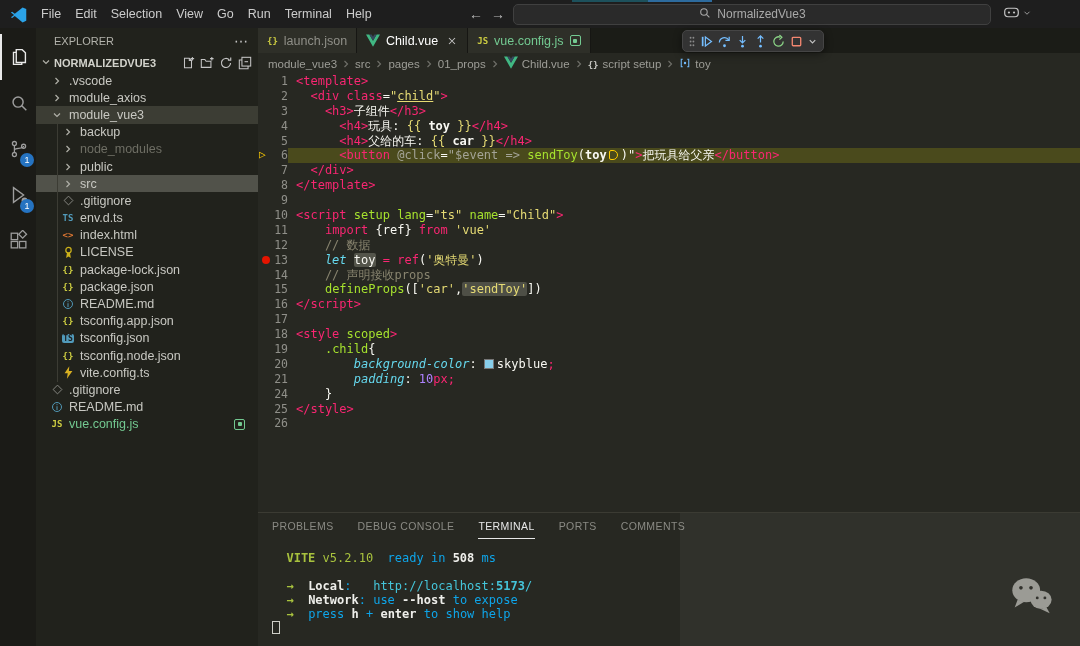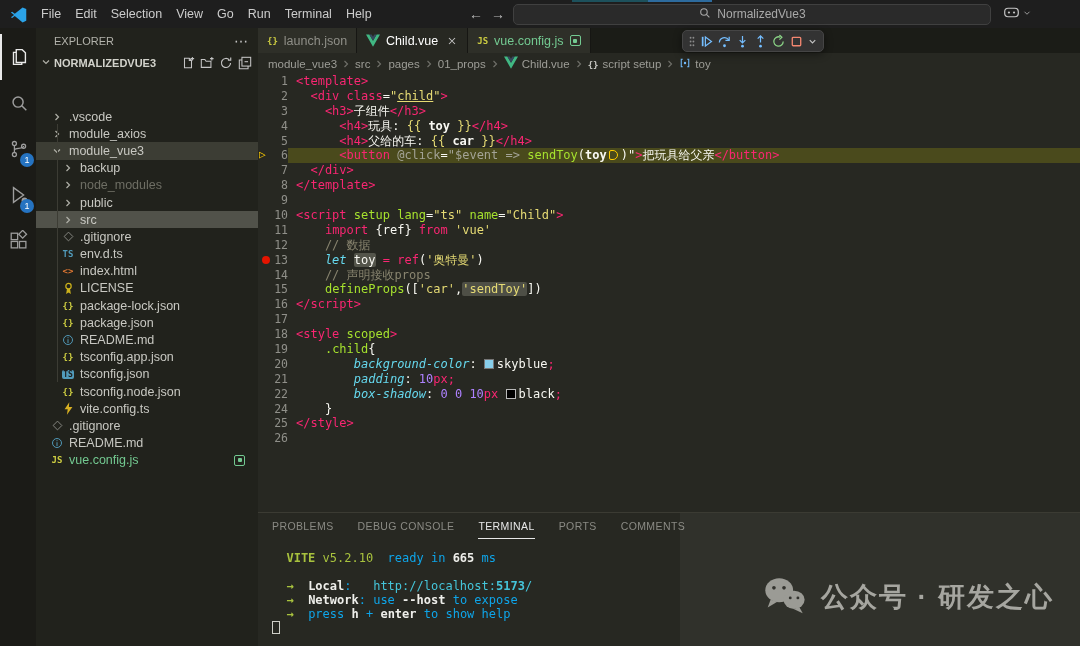--- a/index.html
+++ b/index.html
@@ -246,21 +246,21 @@
             <span>
               <svg width="14" height="14" viewBox="0 0 16 16" fill="none" stroke="currentColor" stroke-width="1.2">
                 <rect x="4.5" y="1.5" width="10" height="10"></rect>
                 <path d="M4.5 4.5h-3v10h10v-3"></path>
                 <path d="M7.5 6.5h4"></path>
               </svg>
             </span>
           </span>
       </div>
       <div class="tree" id="tree">
-          <div class="trow" style="padding-left: 14px; margin-top: 36px;">
+          <div class="trow" style="padding-left: 14px;">
             <span class="ticon">
               <svg width="12" height="12" viewBox="0 0 16 16" fill="none" stroke="currentColor" stroke-width="1.6">
                 <path d="M6 4l4 4-4 4"></path>
               </svg>
             </span>
             <span class="tlabel">.vscode</span>
           </div>
           <div class="trow" style="padding-left: 14px;">
             <span class="ticon">
               <svg width="12" height="12" viewBox="0 0 16 16" fill="none" stroke="currentColor" stroke-width="1.6">
@@ -582,24 +582,20 @@
             <span class="gut"><span class="lnum">19</span></span>
             <span class="ctext"><span class="tk-w">    </span><span class="tk-g">.child</span><span class="tk-w">{</span></span>
           </div>
           <div class="cline">
             <span class="gut"><span class="lnum">20</span></span>
             <span class="ctext"><span class="tk-ci">        background-color</span><span class="tk-w">: </span><span class="swatch swb"></span><span class="tk-w">skyblue</span><span class="tk-p">;</span></span>
           </div>
           <div class="cline">
             <span class="gut"><span class="lnum">21</span></span>
             <span class="ctext"><span class="tk-ci">        padding</span><span class="tk-w">: </span><span class="tk-pu">10</span><span class="tk-p">px;</span></span>
-          </div>
-          <div class="cline">
-            <span class="gut"><span class="lnum">22</span></span>
-            <span class="ctext"><span class="tk-ci">        box-shadow</span><span class="tk-w">: </span><span class="tk-pu">0 0 10</span><span class="tk-p">px </span><span class="swatch swk"></span><span class="tk-w">black</span><span class="tk-p">;</span></span>
           </div>
           <div class="cline">
             <span class="gut"><span class="lnum">24</span></span>
             <span class="ctext"><span class="tk-w">    }</span></span>
           </div>
           <div class="cline">
             <span class="gut"><span class="lnum">25</span></span>
             <span class="ctext"><span class="tk-p">&lt;/style&gt;</span></span>
           </div>
           <div class="cline">
@@ -663,40 +659,39 @@
 
       <div class="panel">
         <div class="ptabs" id="ptabs">
             <span class="ptab">PROBLEMS</span>
             <span class="ptab">DEBUG CONSOLE</span>
             <span class="ptab active">TERMINAL</span>
             <span class="ptab">PORTS</span>
             <span class="ptab">COMMENTS</span>
           </div>
         <div class="terminal" id="terminal">
-            <div class="tline"><span class="tk-vg">  VITE</span><span class="tk-vgr"> v5.2.10</span><span class="tk-tw">  ready in </span><span class="tk-twb">665</span><span class="tk-tw"> ms</span></div>
+            <div class="tline"><span class="tk-vg">  VITE</span><span class="tk-vgr"> v5.2.10</span><span class="tk-tw">  ready in </span><span class="tk-twb">508</span><span class="tk-tw"> ms</span></div>
             <div class="tline"></div>
             <div class="tline"><span class="tk-vg">  →</span><span class="tk-twb">  Local</span><span class="tk-tw">:   </span><span class="tk-tc">http://localhost:</span><span class="tk-tcb">5173</span><span class="tk-tc">/</span></div>
             <div class="tline"><span class="tk-vg">  →</span><span class="tk-twb">  Network</span><span class="tk-tw">: use </span><span class="tk-twb">--host</span><span class="tk-tw"> to expose</span></div>
             <div class="tline"><span class="tk-vg">  →</span><span class="tk-tw">  press </span><span class="tk-twb">h</span><span class="tk-tw"> + </span><span class="tk-twb">enter</span><span class="tk-tw"> to show help</span></div>
             <div class="tline"><span class="tcursor"></span></div>
           </div>
         <div class="wm-overlay"></div>
         <div class="watermark">
           <span>
             <svg width="46" height="40" viewBox="0 0 48 40">
               <ellipse cx="19" cy="15" rx="14.5" ry="12.5" fill="#9b9b95"></ellipse>
               <polygon points="10,25 7,33 17,27" fill="#9b9b95"></polygon>
               <circle cx="13.5" cy="12.5" r="1.9" fill="#32322d"></circle>
               <circle cx="24" cy="12.5" r="1.9" fill="#32322d"></circle>
               <ellipse cx="34.5" cy="25" rx="11" ry="9.5" fill="#9b9b95"></ellipse>
               <polygon points="40,32.5 43.5,39 34,34.5" fill="#9b9b95"></polygon>
               <circle cx="30.5" cy="23" r="1.5" fill="#32322d"></circle>
               <circle cx="38.5" cy="23" r="1.5" fill="#32322d"></circle>
             </svg>
           </span>
-          <span class="wmtext">公众号 · 研发之心</span>
         </div>
       </div>
     </div>
 
   </div>
 </div>
 
 </body></html>

